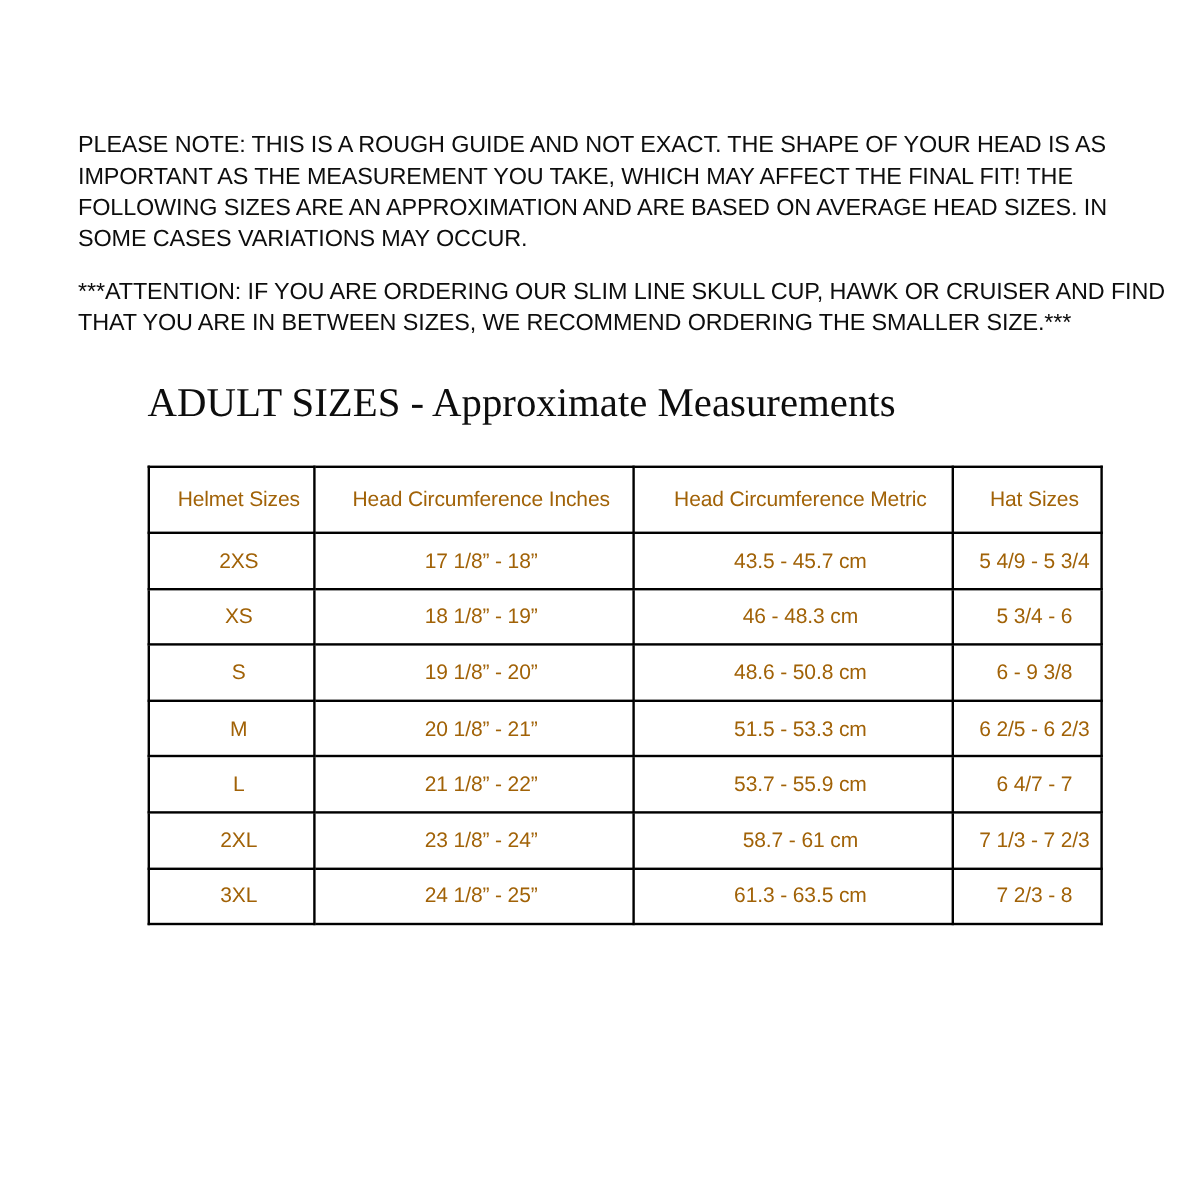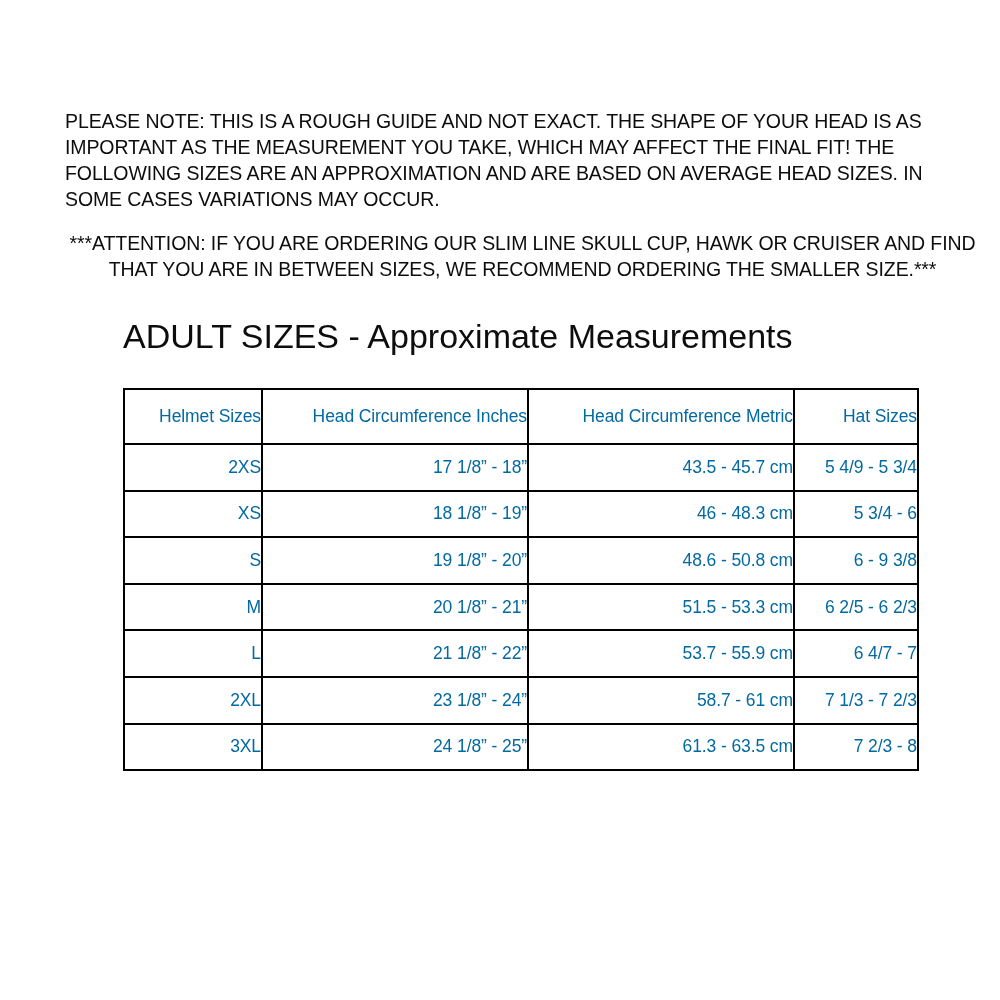--- a/index.html
+++ b/index.html
@@ -30,55 +30,56 @@
     width: 915px;
   }
   .note-para {
     font-size: 19.5px;
     line-height: 26px;
     letter-spacing: -0.1px;
     color: #0d0d0d;
     margin: 0 0 18px 0;
     font-weight: 400;
   }
-  .note-para:last-child { margin-bottom: 0; text-align: center; }
+  .note-para:last-child { margin-bottom: 0; }
 
   .title {
     position: absolute;
     left: 103px;
     top: 315px;
     font-size: 34px;
     line-height: 42px;
     color: #0d0d0d;
     white-space: nowrap;
   }
   .title .title-strong {
     font-weight: 400;
+    font-family: Liberation Serif, serif;
   }
 
   .table-wrap {
     position: absolute;
     left: 103px;
     top: 388px;
     width: 794px;
   }
   table.size-table {
     border-collapse: collapse;
     width: 794px;
     table-layout: fixed;
   }
   table.size-table th,
   table.size-table td {
     border: 2px solid #000000;
-    text-align: right;
+    text-align: center;
     vertical-align: middle;
     padding: 0 0 0 12px;
     height: 44.6px;
     font-size: 17.5px;
-    color: #0369a1;
+    color: #a16207;
     font-weight: 400;
     letter-spacing: -0.1px;
     overflow: hidden;
     white-space: nowrap;
   }
   table.size-table th {
     height: 53px;
     font-size: 17.5px;
     font-weight: 400;
   }

